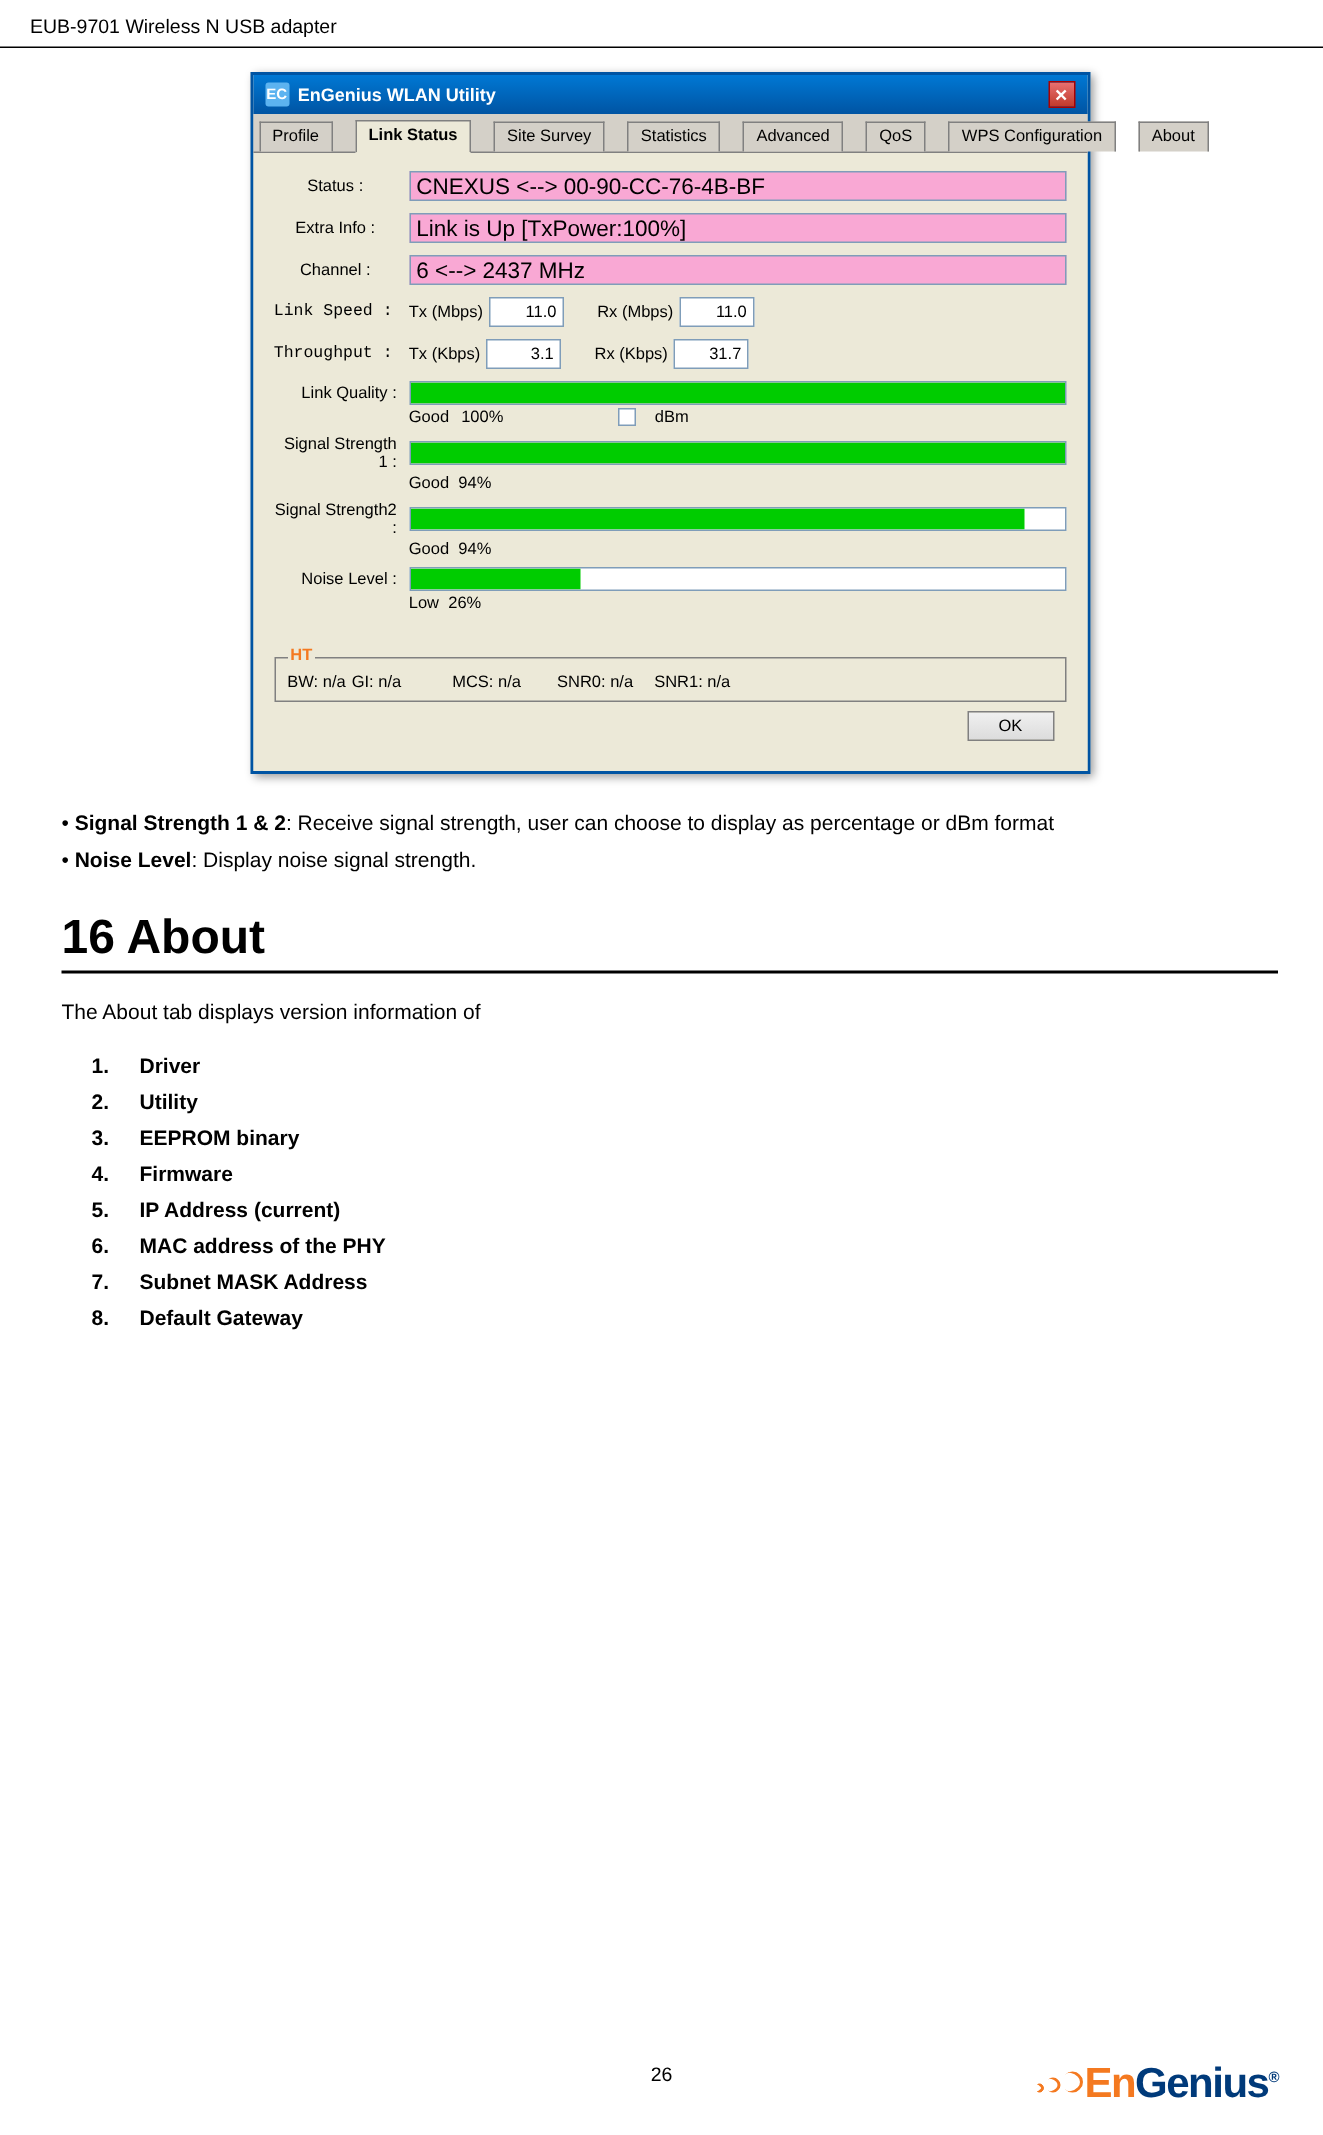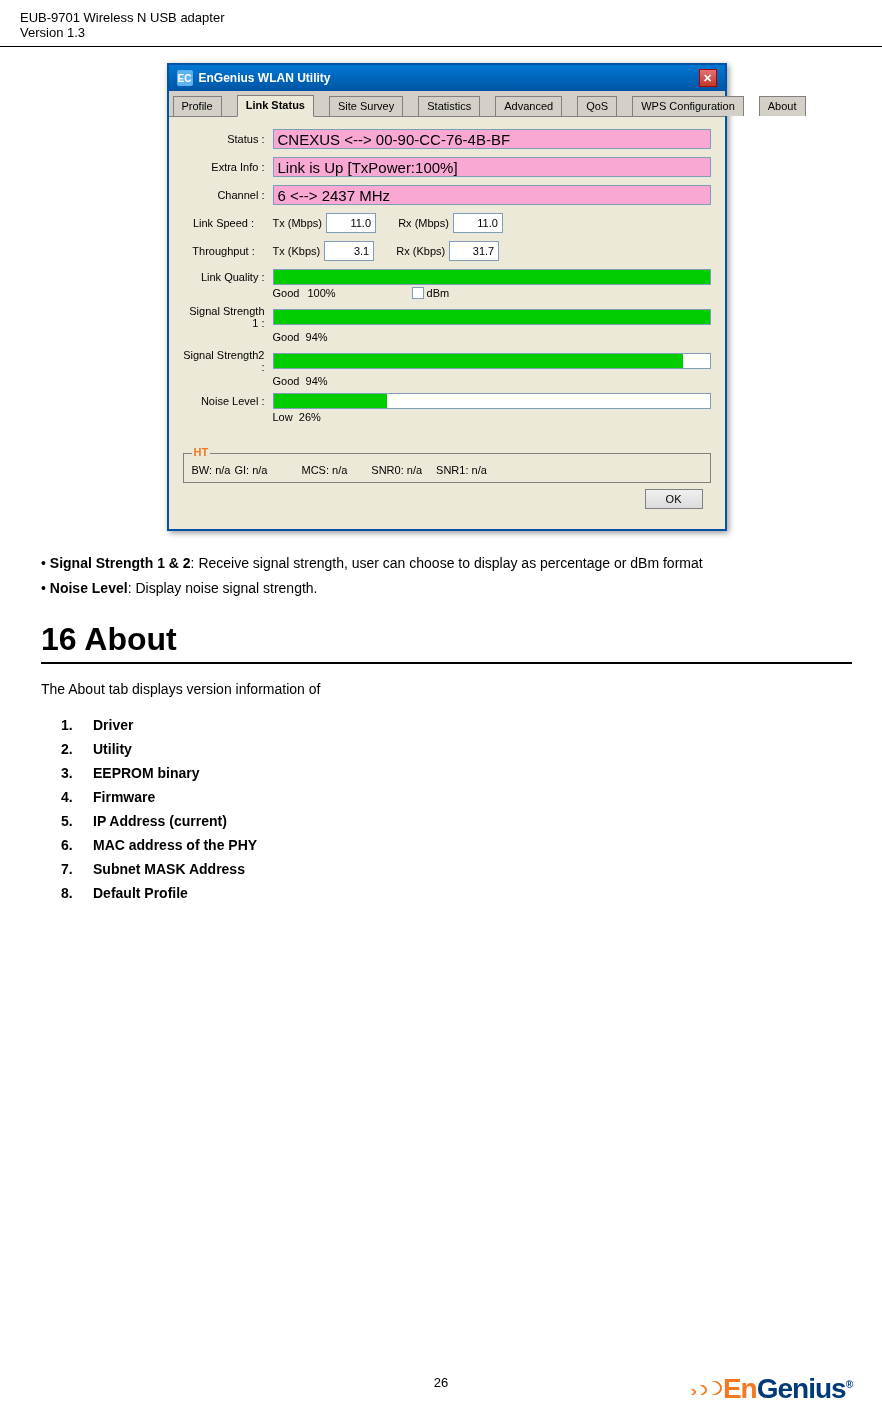--- a/index.html
+++ b/index.html
@@ -124,21 +124,21 @@
     
     .form-row {
       display: flex;
       align-items: center;
       margin-bottom: 8px;
       font-size: 11px;
     }
 
     .form-label {
       width: 90px;
-      text-align: right;
+      text-align: center;
       padding-right: 8px;
       font-size: 11px;
       color: #000;
       flex-shrink: 0;
     }
 
     .form-input {
       flex: 1;
       height: 20px;
       border: 1px solid #7f9db9;
@@ -151,24 +151,25 @@
     
     .speed-row {
       display: flex;
       align-items: center;
       margin-bottom: 8px;
       font-size: 11px;
     }
 
     .speed-label {
       width: 90px;
-      text-align: center;
+      text-align: left;
       padding-right: 8px;
       font-size: 11px;
       flex-shrink: 0;
+      font-family: Liberation Mono, monospace;
     }
 
     .speed-unit-label {
       font-size: 11px;
       margin-right: 4px;
     }
 
     .speed-input-small {
       width: 50px;
       height: 20px;
@@ -222,21 +223,21 @@
     .quality-sub-info {
       display: flex;
       align-items: center;
       gap: 8px;
       font-size: 11px;
     }
 
     .dbm-checkbox {
       display: flex;
       align-items: center;
-      gap: 3px;
+      gap: 13px;
       font-size: 11px;
     }
 
     .checkbox-box {
       width: 12px;
       height: 12px;
       border: 1px solid #7f9db9;
       background: white;
       display: inline-block;
     }
@@ -402,21 +403,20 @@
     }
     .arc1 { width: 6px; height: 6px; }
     .arc2 { width: 10px; height: 10px; }
     .arc3 { width: 14px; height: 14px; }
   </style>
 </head>
 <body>
 
 <div class="page-header">
   <div class="page-header-title">EUB-9701 Wireless N USB adapter</div>
-  <div class="page-header-title">Version 1.3</div>
 </div>
 
 <div class="content">
 
   <div class="dialog-wrapper">
     <div class="dialog">
 
       <div class="dialog-titlebar">
         <div class="dialog-titlebar-left">
           <div class="dialog-titlebar-icon">EC</div>
@@ -586,21 +586,21 @@
     <li>
       <span class="list-num">6.</span>
       <span>MAC address of the PHY</span>
     </li>
     <li>
       <span class="list-num">7.</span>
       <span>Subnet MASK Address</span>
     </li>
     <li>
       <span class="list-num">8.</span>
-      <span>Default Profile</span>
+      <span>Default Gateway</span>
     </li>
   </ol>
 
 </div>
 
 <div class="page-footer">
   <span class="page-number">26</span>
   <div class="engenius-logo">
     <div style="display:flex;align-items:center;">
       <div class="wifi-arcs">

